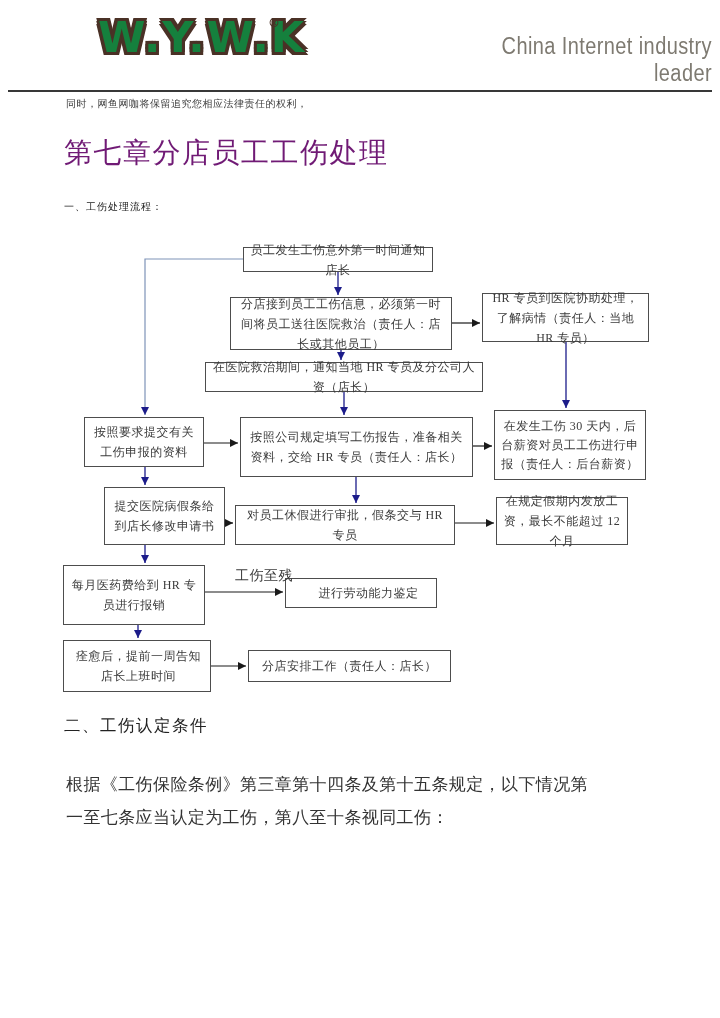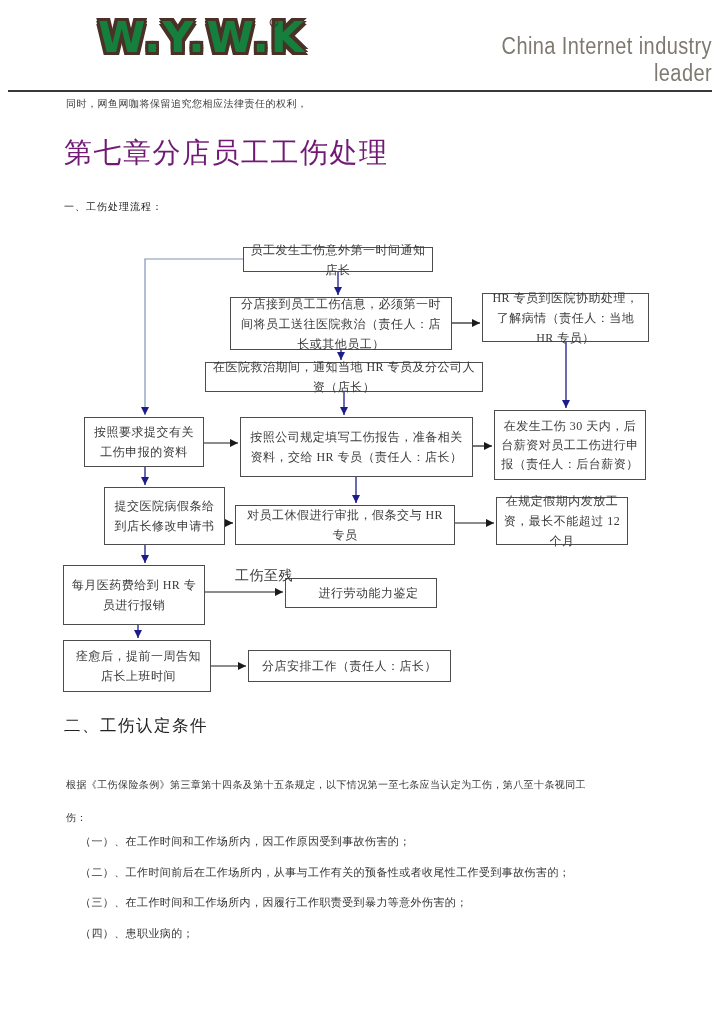--- a/index.html
+++ b/index.html
@@ -29,21 +29,21 @@
     font-family:"Liberation Sans","DejaVu Sans",sans-serif;
     font-size:20px;font-weight:400;color:#7e7a71;letter-spacing:0.4px;
     transform:scaleY(1.15);
   }
   .header-rule{position:absolute;left:8px;top:90px;width:704px;height:2px;background:#383838;}
   .notice{position:absolute;left:66px;top:97px;font-size:10px;color:#3c3c3c;letter-spacing:0.5px;}
   
   .chapter-title{position:absolute;left:64px;top:134px;font-size:28px;color:#701a75;letter-spacing:1.5px;text-align:right;}
   .section-one{position:absolute;left:64px;top:200px;font-size:10px;color:#222;letter-spacing:1px;}
   .section-two{position:absolute;left:64px;top:715px;font-size:16.5px;color:#222;letter-spacing:1.5px;}
-  .intro{position:absolute;left:66px;top:768px;width:524px;font-size:10px;line-height:33px;color:#333;letter-spacing:0.4px;}
+  .intro{position:absolute;left:66px;top:768px;width:524px;font-size:17px;line-height:33px;color:#333;letter-spacing:0.4px;}
   .conditions{position:absolute;left:80px;top:826px;width:600px;font-size:11px;color:#333;letter-spacing:0.4px;}
   .condition-item{height:30.5px;line-height:30.5px;white-space:nowrap;}
   
   .flow{position:absolute;left:0;top:240px;width:720px;height:462px;}
   .flow svg{position:absolute;left:0;top:0;pointer-events:none;}
   .node{
     position:absolute;box-sizing:border-box;background:#fff;
     border:1px solid #4d4d4d;color:#3a3a3a;
     display:flex;align-items:center;justify-content:center;
     text-align:center;font-size:12px;line-height:20px;padding:1px 5px;
@@ -125,20 +125,14 @@
     <div class="node n-pay-salary">在规定假期内发放工资，最长不能超过 12 个月</div>
     <div class="node n-reimburse">每月医药费给到 HR 专员进行报销</div>
     <div class="node n-capacity-assess">进行劳动能力鉴定</div>
     <div class="node n-recover-notify">痊愈后，提前一周告知店长上班时间</div>
     <div class="node n-arrange-work">分店安排工作（责任人：店长）</div>
     <div class="edge-label">工伤至残</div>
   </div>
 
   <div class="section-two">二、工伤认定条件</div>
   <div class="intro">根据《工伤保险条例》第三章第十四条及第十五条规定，以下情况第一至七条应当认定为工伤，第八至十条视同工伤：</div>
-  <div class="conditions">
-    <div class="condition-item">（一）、在工作时间和工作场所内，因工作原因受到事故伤害的；</div>
-    <div class="condition-item">（二）、工作时间前后在工作场所内，从事与工作有关的预备性或者收尾性工作受到事故伤害的；</div>
-    <div class="condition-item">（三）、在工作时间和工作场所内，因履行工作职责受到暴力等意外伤害的；</div>
-    <div class="condition-item">（四）、患职业病的；</div>
-  </div>
 
 </div>
 
 </body></html>

